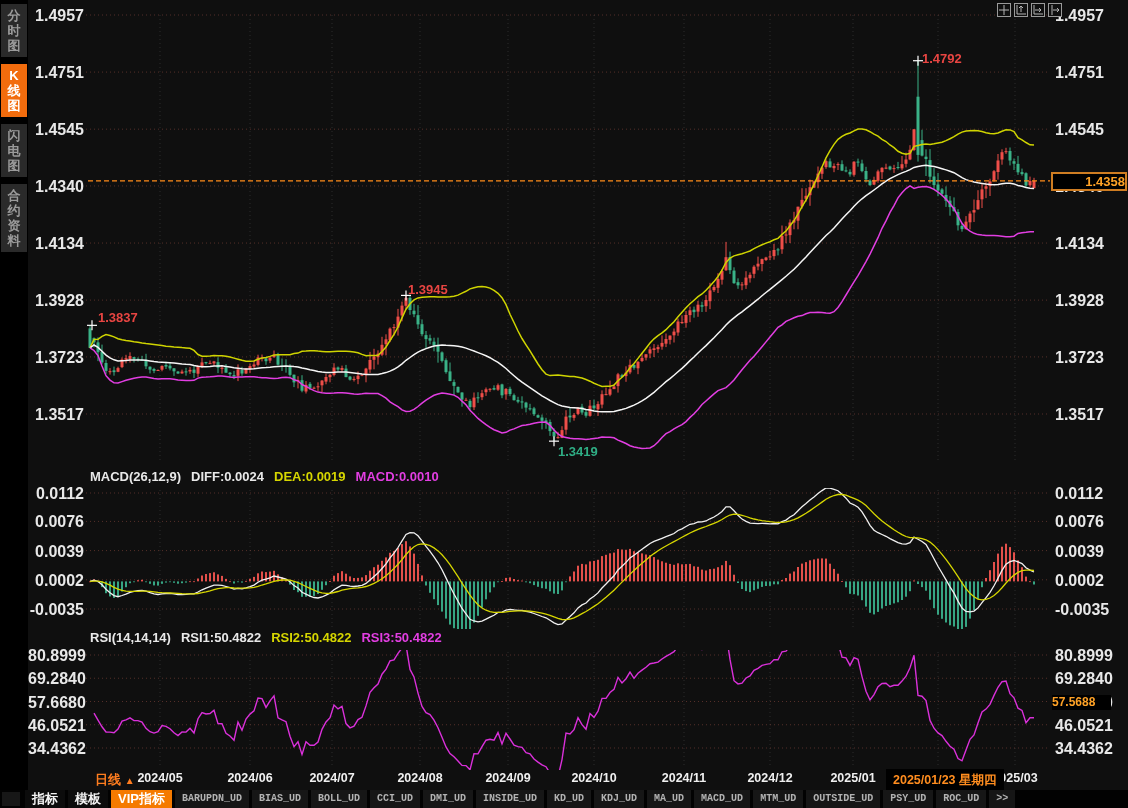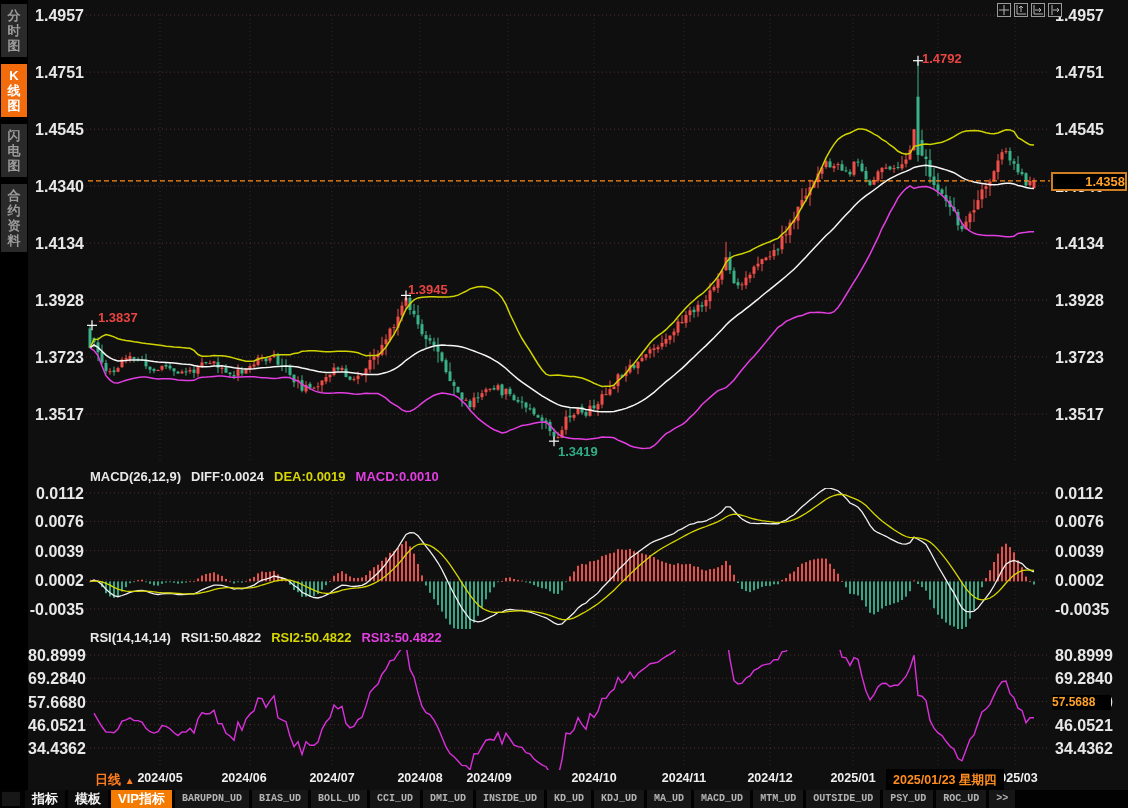--- a/index.html
+++ b/index.html
@@ -976,24 +976,24 @@
   <div class="pricetag" id="priceTag" style="top: 171.973px; text-align: right;">1.4358</div>
   <div class="rsitag" id="rsiTag" style="top: 694.699px;">57.5688</div>
 
   <div class="xrow" id="xrow">
     <div class="periodlbl">
       <span>日线</span>
       <span class="arr">▲</span>
     </div>
     <div class="datetag">2025/01/23 星期四</div>
   <div class="xlbl" style="left: 160px;">2024/05</div>
-      <div class="xlbl" style="left: 244px; text-align: right;">2024/06</div>
+      <div class="xlbl" style="left: 250px; text-align: right;">2024/06</div>
       <div class="xlbl" style="left: 332px;">2024/07</div>
       <div class="xlbl" style="left: 420px;">2024/08</div>
-      <div class="xlbl" style="left: 489px;">2024/09</div>
+      <div class="xlbl" style="left: 508px;">2024/09</div>
       <div class="xlbl" style="left: 594px;">2024/10</div>
       <div class="xlbl" style="left: 684px;">2024/11</div>
       <div class="xlbl" style="left: 770px;">2024/12</div>
       <div class="xlbl" style="left: 853px;">2025/01</div>
       <div class="xlbl" style="left: 1015px;">2025/03</div>
     </div>
 
   <div class="toolbar" id="toolbar">
       <div class="tbtn cn">指标</div>
       <div class="tbtn cn">模板</div>

